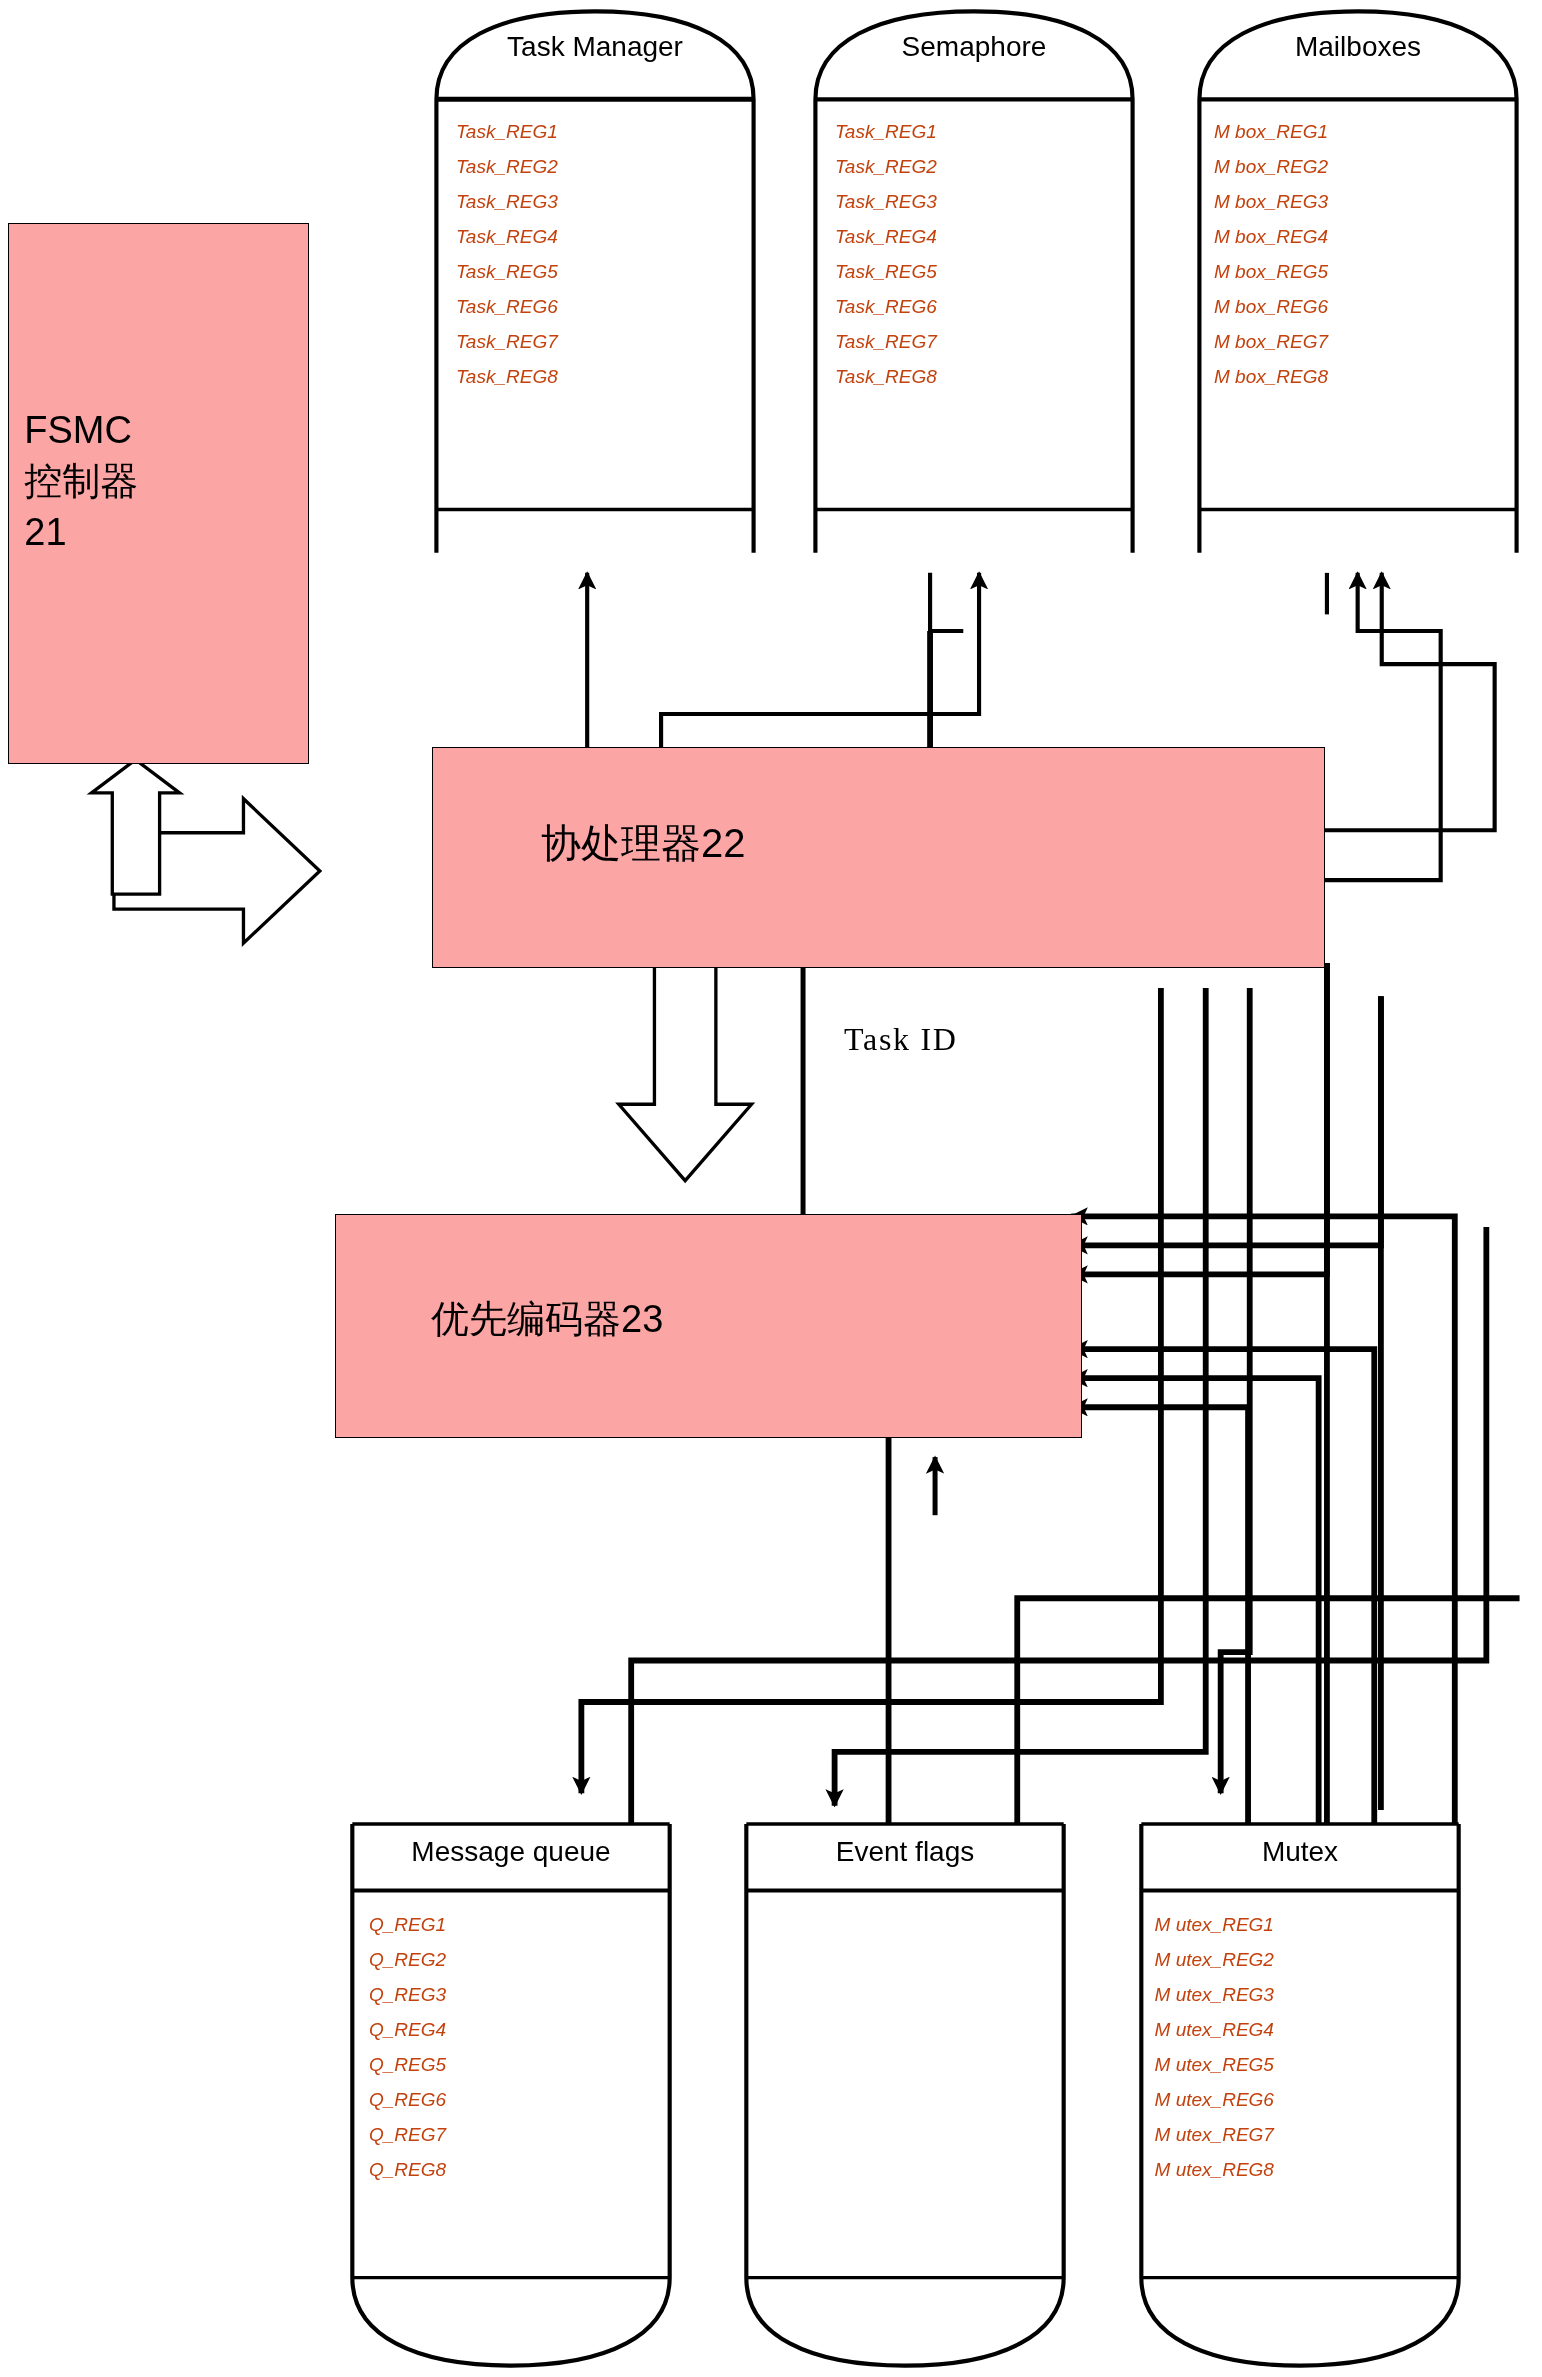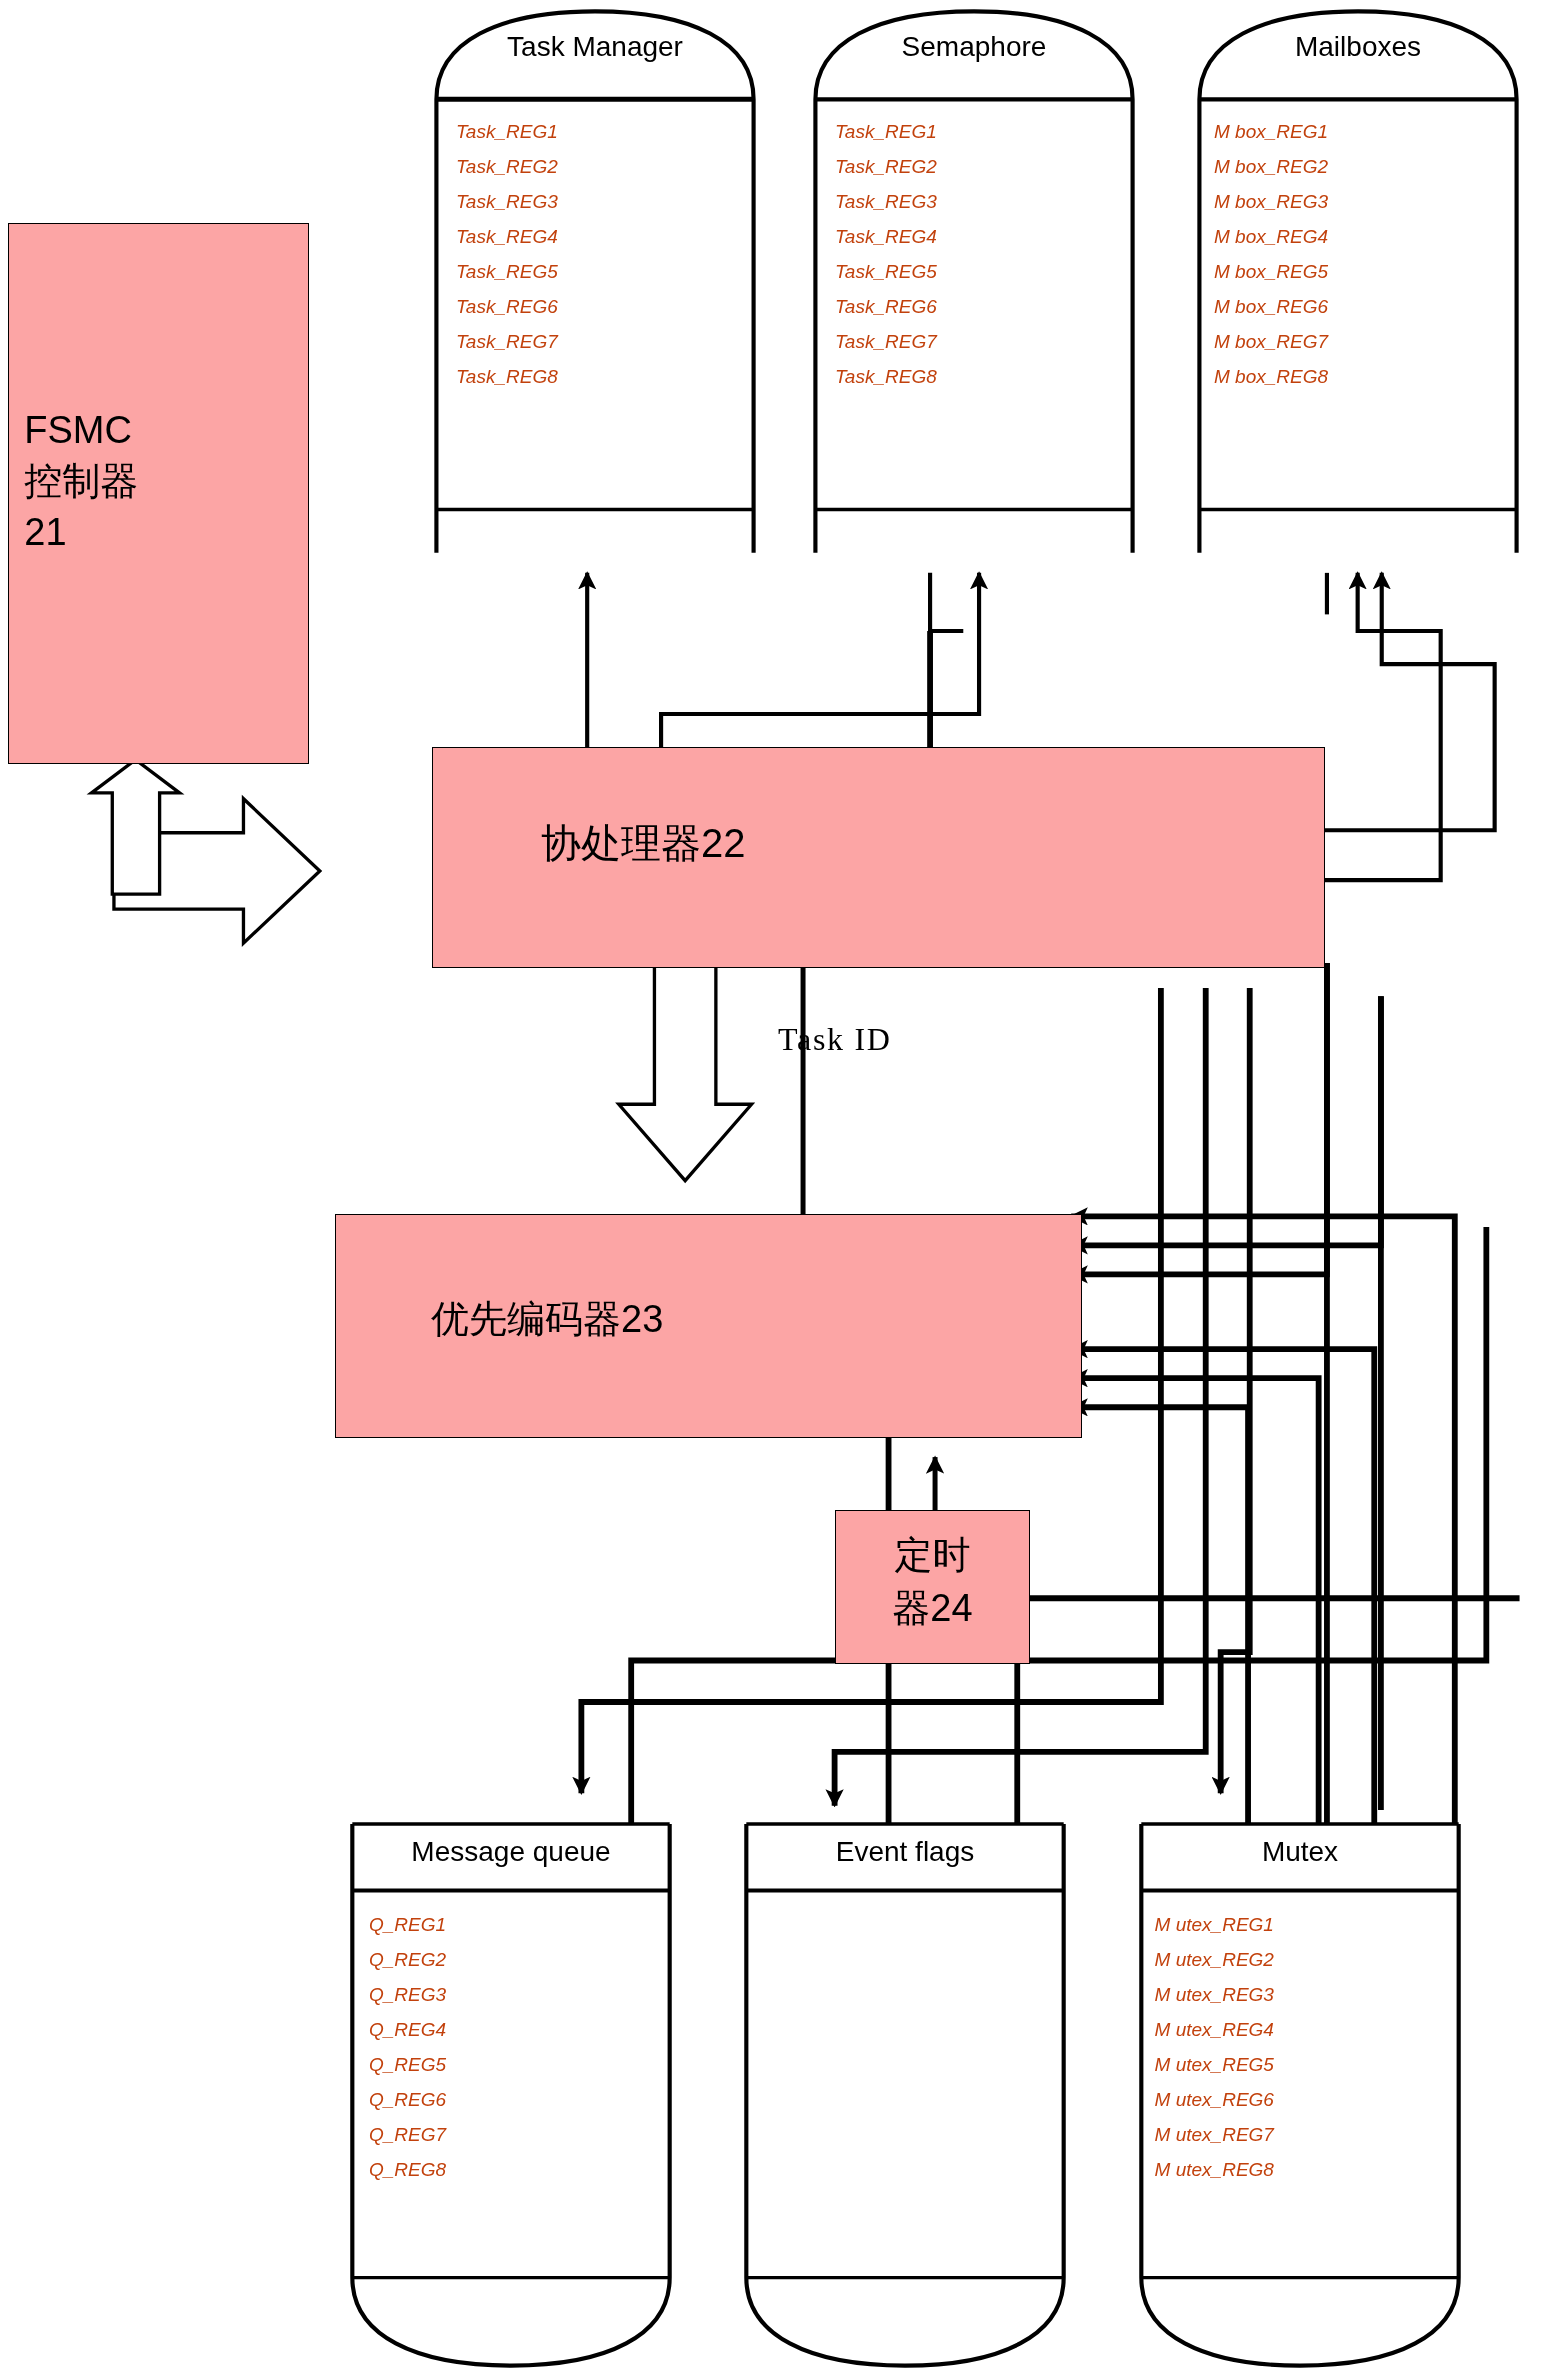--- a/index.html
+++ b/index.html
@@ -177,24 +177,20 @@
   </div>
 
   <div class="node rect" style="left:432px; top:747px; width:893px; height:221px;">
     <div class="ctr-text" style="top:68px; font-size:40px; text-align:left; padding-left:108px;">协处理器22</div>
   </div>
 
   <div class="node rect" style="left:303px; top:1214px; width:747px; height:224px;margin-left:32px;">
     <div class="ctr-text" style="top:79px; font-size:38px; text-align:left; padding-left:95px;">优先编码器23</div>
   </div>
 
-  <div class="node rect-thin" style="left:835px; top:1510px; width:195px; height:154px;">
-    <div class="ctr-text" style="top:18px; font-size:38px; line-height:53px;">定时
-器24</div>
-  </div>
 
   <div class="capsule" style="left:433px; top:8.3px; width:324px; height:548px;">
     <svg class="cap-svg" width="324" height="548" viewBox="0 0 390 660">
       <path d="M4,656 L4,110 C4,40 80,4 195,4 C310,4 386,40 386,110 L386,656" fill="#fff" stroke="#000" stroke-width="5"></path>
       <line x1="4" y1="110" x2="386" y2="110" stroke="#000" stroke-width="6"></line>
       <line x1="4" y1="604" x2="386" y2="604" stroke="#000" stroke-width="4"></line>
     </svg>
     <div class="cap-title" style="top:23px;">Task Manager</div>
     <div class="cap-list" style="left:23px; top:106px;">
       <div>Task_REG1</div>
@@ -289,16 +285,16 @@
       <div>M utex_REG2</div>
       <div>M utex_REG3</div>
       <div>M utex_REG4</div>
       <div>M utex_REG5</div>
       <div>M utex_REG6</div>
       <div>M utex_REG7</div>
       <div>M utex_REG8</div>
     </div>
   </div>
 
-  <div class="wire-label" style="left:778px; top:1021px;">Task ID</div>
+  <div class="wire-label" style="left:844px; top:1021px;">Task ID</div>
 
 </div>
 
 
 </body></html>

